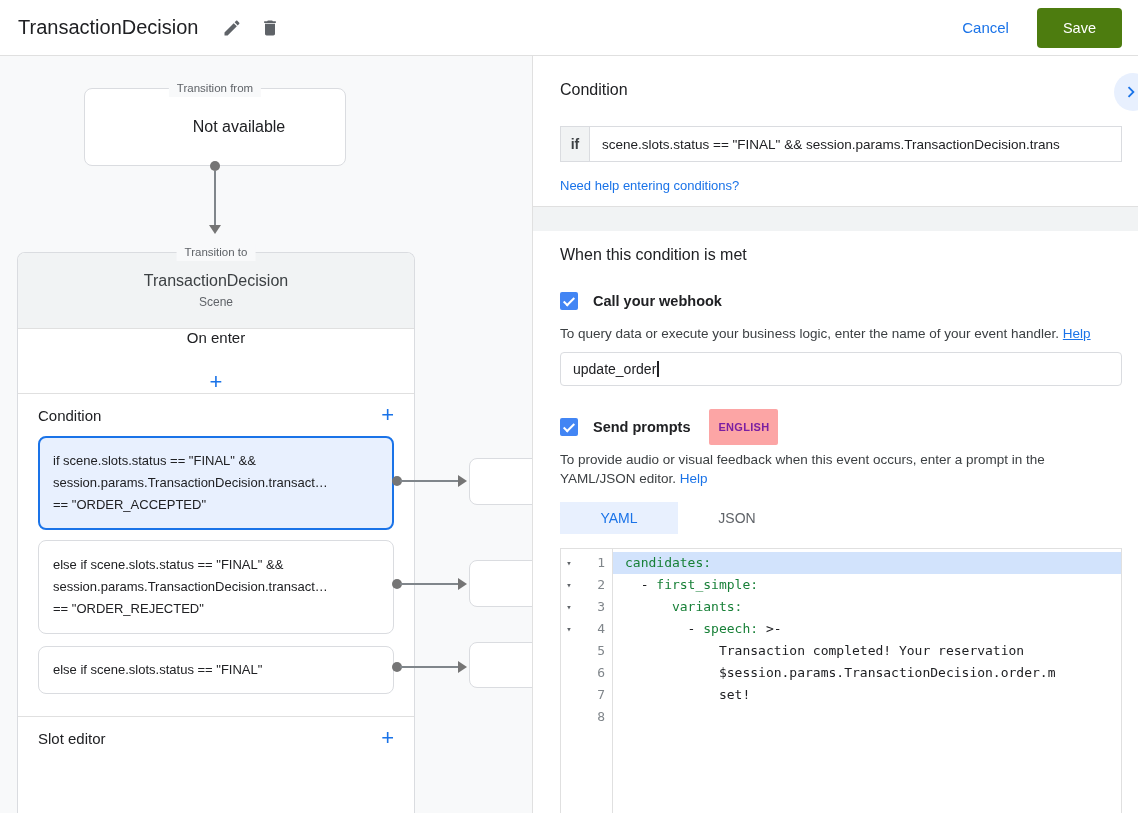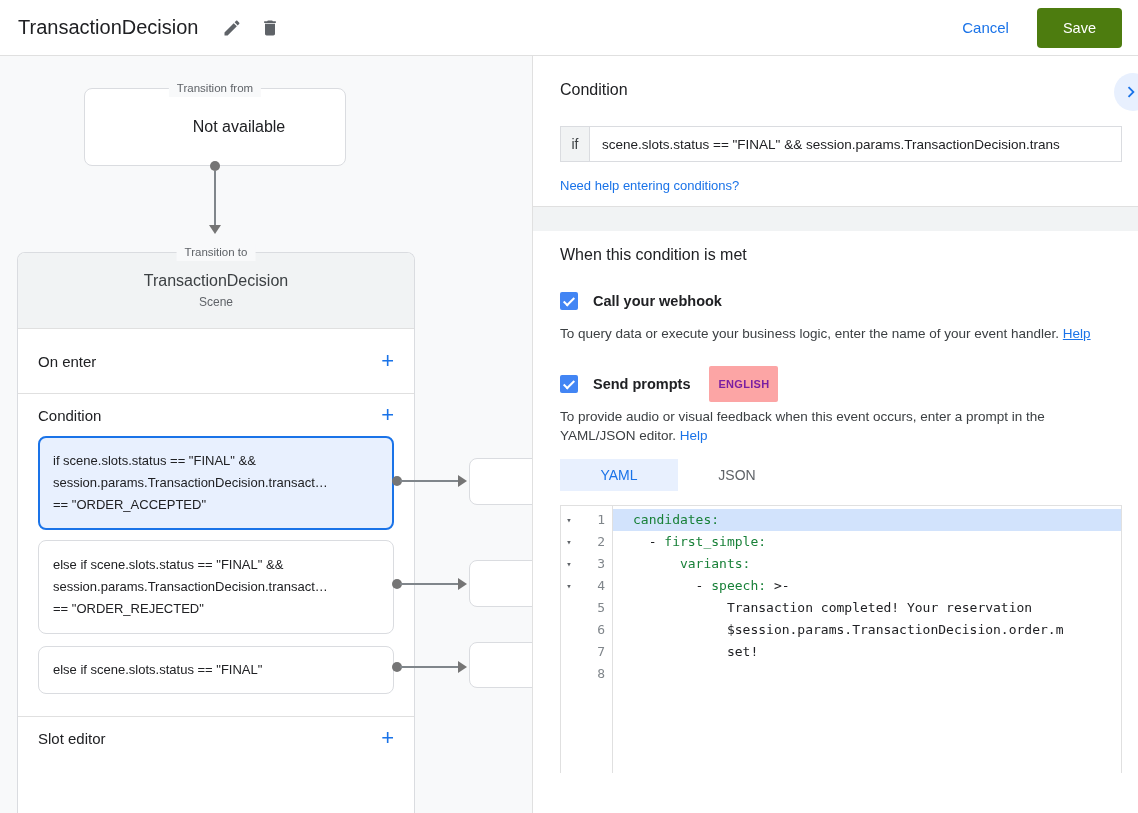--- a/index.html
+++ b/index.html
@@ -44,21 +44,21 @@
   .to-card { position: absolute; left: 17px; top: 196px; width: 398px; height: 561px;
              background: #fff; border: 1px solid #dadce0; border-bottom: none;
              border-radius: 8px 8px 0 0; }
   .to-header { height: 76px; background: #f1f3f4; border-bottom: 1px solid #e0e0e0;
                border-radius: 7px 7px 0 0; display: flex; flex-direction: column;
                align-items: center; justify-content: center; cursor: pointer; }
   .to-title { font-size: 16px; color: #3c4043; }
   .to-sub { font-size: 12px; color: #5f6368; margin-top: 5px; }
 
   .row-on-enter { height: 65px; border-bottom: 1px solid #e0e0e0; display: flex;
-                  align-items: center; justify-content: space-between; padding: 0 20px; }
+                  align-items: center; justify-content: space-between; padding: 0 20px; flex-direction: column; }
   .section-label { font-size: 15px; color: #202124; }
   .plus-btn { color: #1a73e8; font-size: 22px; font-weight: 400; line-height: 22px; cursor: pointer; }
 
   .cond-section { border-bottom: 1px solid #e0e0e0; padding-bottom: 22px; }
   .section-head { height: 42px; display: flex; align-items: center; justify-content: space-between; padding: 0 20px; }
   .cond-card { margin: 0 20px; border-radius: 8px; background: #fff; border: 1px solid #dadce0;
                padding: 13px 14px; font-size: 13px; line-height: 22px; color: #202124;
                white-space: pre-line; cursor: pointer; }
   .cond-card.selected { background: #e8f0fe; border: 2px solid #1a73e8; padding: 12px 13px; }
   .gap10 { margin-bottom: 10px; } .gap12 { margin-bottom: 12px; }
@@ -77,21 +77,21 @@
            background: #fff; border-left: 1px solid #e0e0e0;
            padding: 25px 16px 0 27px; overflow: hidden; }
   .panel-title { font-size: 16px; font-weight: 400; color: #202124; }
   .chev-btn { position: absolute; top: 17px; right: -14px; width: 38px; height: 38px;
               border-radius: 50%; background: #e8f0fe; cursor: pointer; }
   .chev-btn svg { position: absolute; left: 6px; top: 8px; }
 
   .if-row { margin-top: 27px; height: 36px; display: flex; }
   .if-prefix { width: 30px; background: #f1f3f4; border: 1px solid #dadce0;
                display: flex; align-items: center; justify-content: center;
-               font-size: 14px; color: #3c4043; }
+               font-size: 14px; color: #3c4043; font-weight: bold; }
   .if-input { flex: 1; border: 1px solid #dadce0; border-left: none; background: #fff;
               display: flex; align-items: center; padding: 0 12px; font-size: 13.5px;
               white-space: nowrap; overflow: hidden; cursor: text; }
   .help-link { display: inline-block; margin-top: 16px; color: #1a73e8; font-size: 13px; cursor: pointer; }
   .link-underline { color: #1a73e8; text-decoration: underline; cursor: pointer; }
   .link-plain { color: #1a73e8; cursor: pointer; }
 
   .divider-band { margin: 12px -16px 0 -27px; height: 25px; background: #f1f3f4;
                   border-top: 1px solid #e0e0e0; }
 
@@ -117,21 +117,21 @@
 
   .editor { margin-top: 14px; height: 268px; border: 1px solid #e0e0e0; border-bottom: none;
             display: flex; font-family: "DejaVu Sans Mono", "Liberation Mono", monospace;
             font-size: 13px; line-height: 22px; background: #fff; }
   .gutter { width: 52px; border-right: 1px solid #e0e0e0; display: flex; flex-direction: column;
             padding-top: 3px; }
   .gutter-cell { height: 22px; display: flex; align-items: center; }
   .fold { width: 16px; text-align: center; font-size: 9px; color: #5f6368; cursor: pointer; }
   .lnum { flex: 1; text-align: right; padding-right: 7px; color: #80868b; font-size: 13px; }
   .code { flex: 1; display: flex; flex-direction: column; padding-top: 3px; cursor: text; overflow: hidden; }
-  .code-line { height: 22px; white-space: pre; padding-left: 20px; color: #202124; }
+  .code-line { height: 22px; white-space: pre; padding-left: 12px; color: #202124; }
   .code-line.active { background: #d2e3fc; }
   .yaml-key { color: #188038; }
 </style>
 </head>
 <body>
 
 <div class="app">
 
   <header class="appbar">
     <div class="appbar-left">
@@ -237,20 +237,24 @@
       <div class="sec2-title">When this condition is met</div>
 
       <div class="check-row mt27">
         <span class="checkbox"></span>
         <span class="check-label">Call your webhook</span>
       </div>
       <div class="desc">
         <span>To query data or execute your business logic, enter the name of your event handler.</span>
         <span class="link-underline">Help</span>
       </div>
+      <div class="text-input">
+        <span>update_order</span>
+          <span class="caret"></span>
+      </div>
 
       <div class="check-row mt31">
         <span class="checkbox"></span>
         <span class="check-label">Send prompts</span>
         <span class="badge">ENGLISH</span>
       </div>
       <div class="desc">
         <span>To provide audio or visual feedback when this event occurs, enter a prompt in the YAML/JSON editor.</span>
         <span class="link-plain">Help</span>
       </div>

